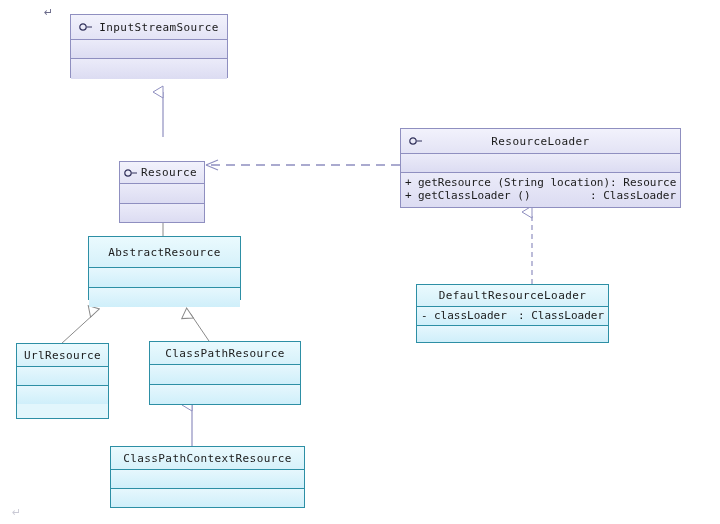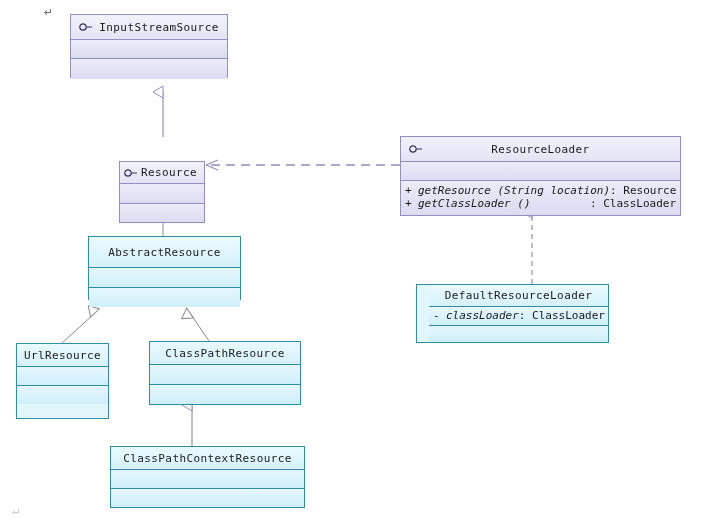--- a/index.html
+++ b/index.html
@@ -86,21 +86,20 @@
     white-space: pre;
     padding: 0 4px;
   }
   .member-row .vis {
     width: 13px;
     flex: 0 0 13px;
     text-align: left;
   }
   .member-row .sig {
     flex: 1 1 auto;
-    font-style: italic;
   }
   .member-row .ret {
     flex: 0 0 auto;
     text-align: right;
   }
 
   .pilcrow {
     position: absolute;
     font-family: "DejaVu Sans", sans-serif;
     font-size: 11px;
@@ -174,21 +173,21 @@
       <svg class="iface-icon" style="left:4px;" viewBox="0 0 14 9">
         <circle cx="4" cy="4.5" r="3.2" fill="none" stroke="#33335c" stroke-width="1.2"></circle>
         <line x1="7.6" y1="4.5" x2="13" y2="4.5" stroke="#33335c" stroke-width="1.2"></line>
       </svg>
       <span class="title-text" style="padding-left:14px;">Resource</span>
     </div>
     <div class="compartment" style="height:20px;"></div>
     <div class="compartment" style="height:19px;"></div>
   </div>
 
-  <div class="node" style="left:400px; top:136px; width:281px; height:80px;">
+  <div class="node" style="left:400px; top:128px; width:281px; height:80px;">
     <div class="title-bar" style="height:24px;">
       <svg class="iface-icon" viewBox="0 0 14 9">
         <circle cx="4" cy="4.5" r="3.2" fill="none" stroke="#33335c" stroke-width="1.2"></circle>
         <line x1="7.6" y1="4.5" x2="13" y2="4.5" stroke="#33335c" stroke-width="1.2"></line>
       </svg>
       <span class="title-text">ResourceLoader</span>
     </div>
     <div class="compartment" style="height:19px;"></div>
     <div class="compartment members" style="height:35px;">
       <div class="member-row">
@@ -229,21 +228,21 @@
   </div>
 
   <div class="node klass" style="left:110px; top:446px; width:195px; height:62px;">
     <div class="title-bar" style="height:22px;">
       <span class="title-text">ClassPathContextResource</span>
     </div>
     <div class="compartment" style="height:19px;"></div>
     <div class="compartment" style="height:19px;"></div>
   </div>
 
-  <div class="node klass" style="left:416px; top:284px; width:193px; height:59px;padding-left:12px;">
+  <div class="node klass" style="left:416px; top:284px; width:193px; height:59px;">
     <div class="title-bar" style="height:21px;">
       <span class="title-text">DefaultResourceLoader</span>
     </div>
     <div class="compartment members" style="height:19px; padding-top:2px;">
       <div class="member-row">
         <span class="vis">-</span>
         <span class="sig">classLoader</span>
         <span class="ret">: ClassLoader</span>
       </div>
     </div>

